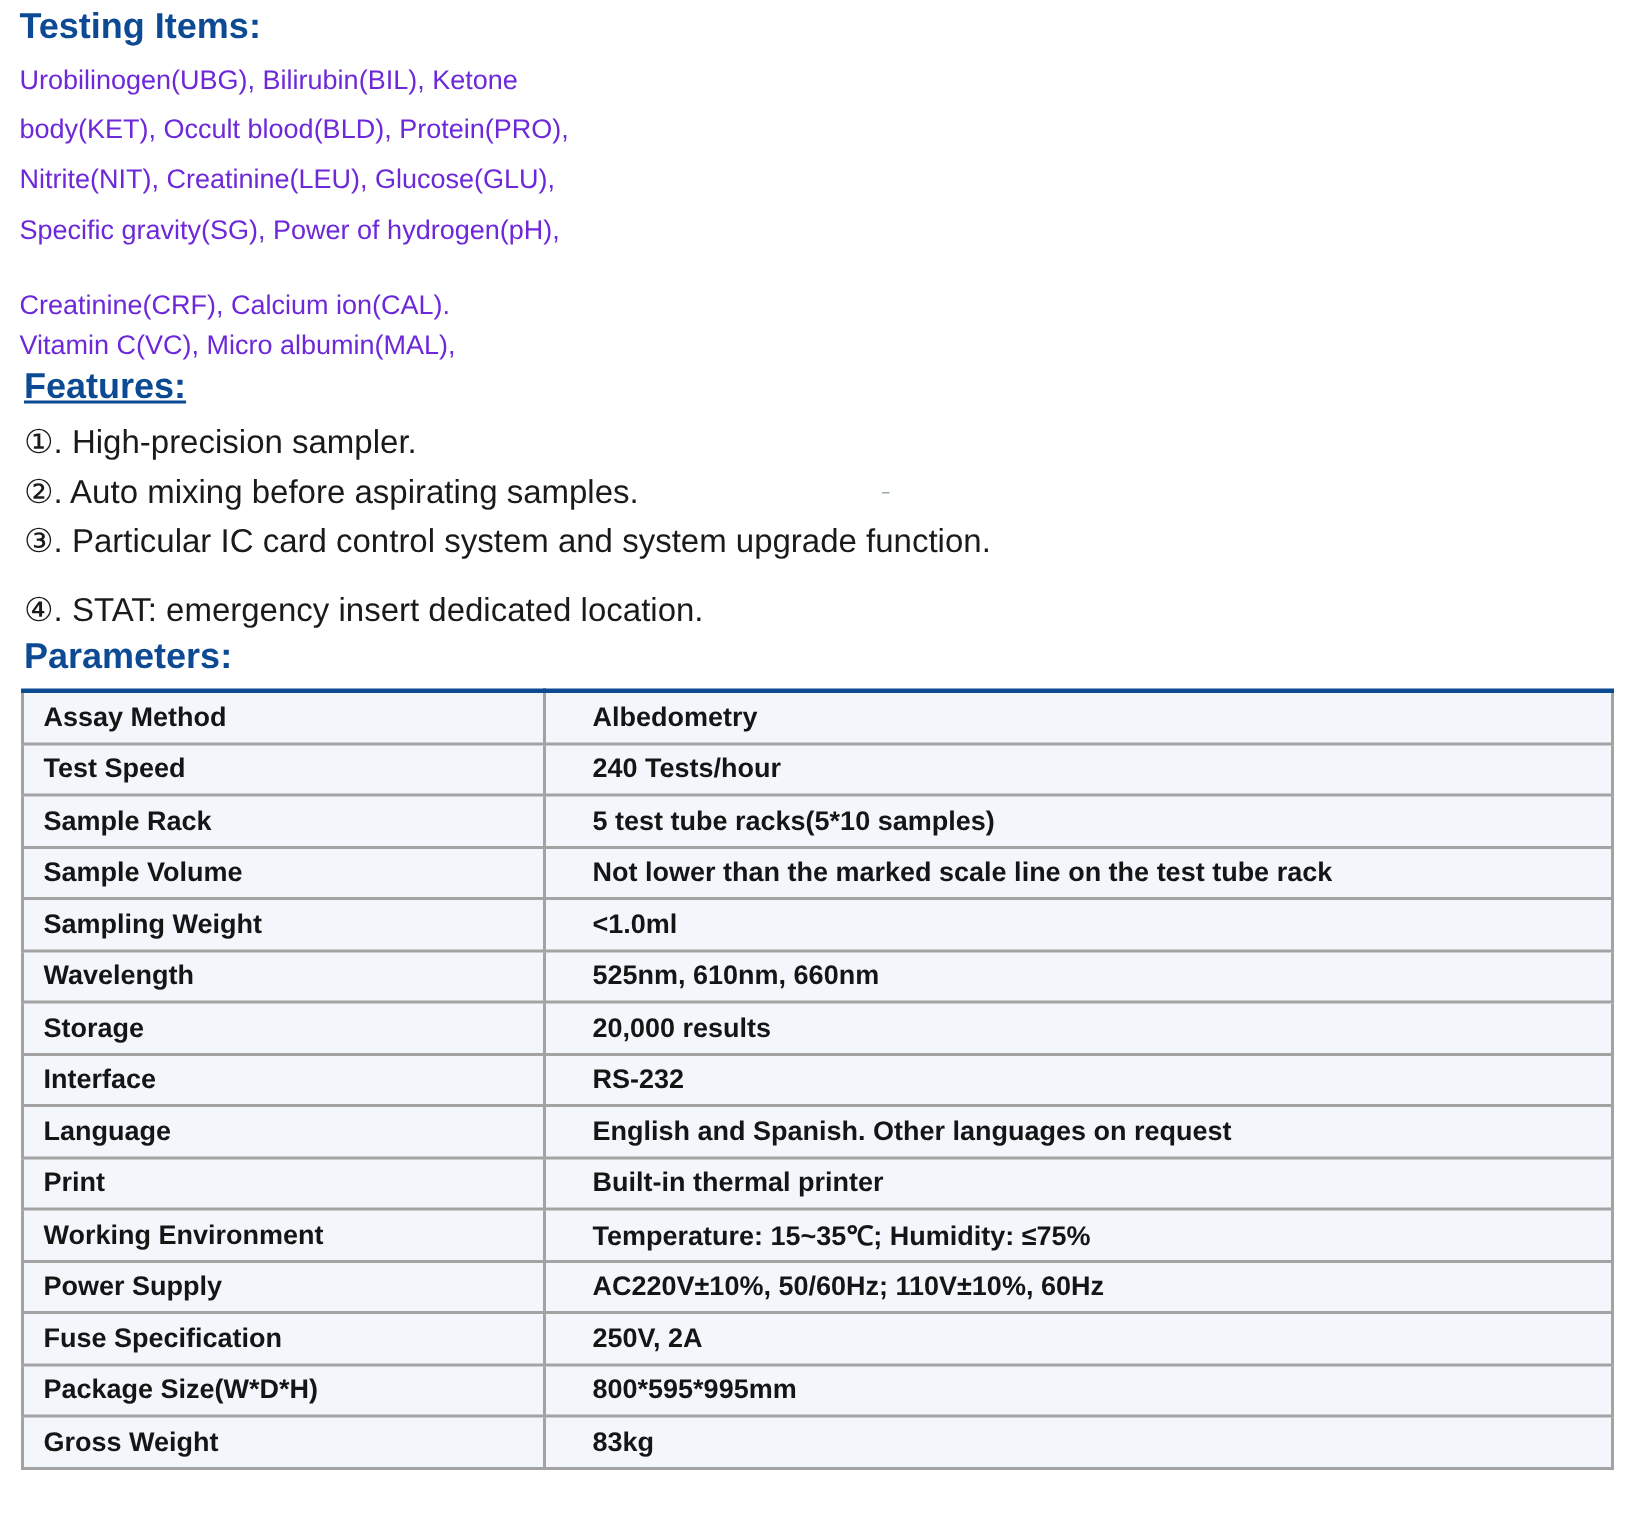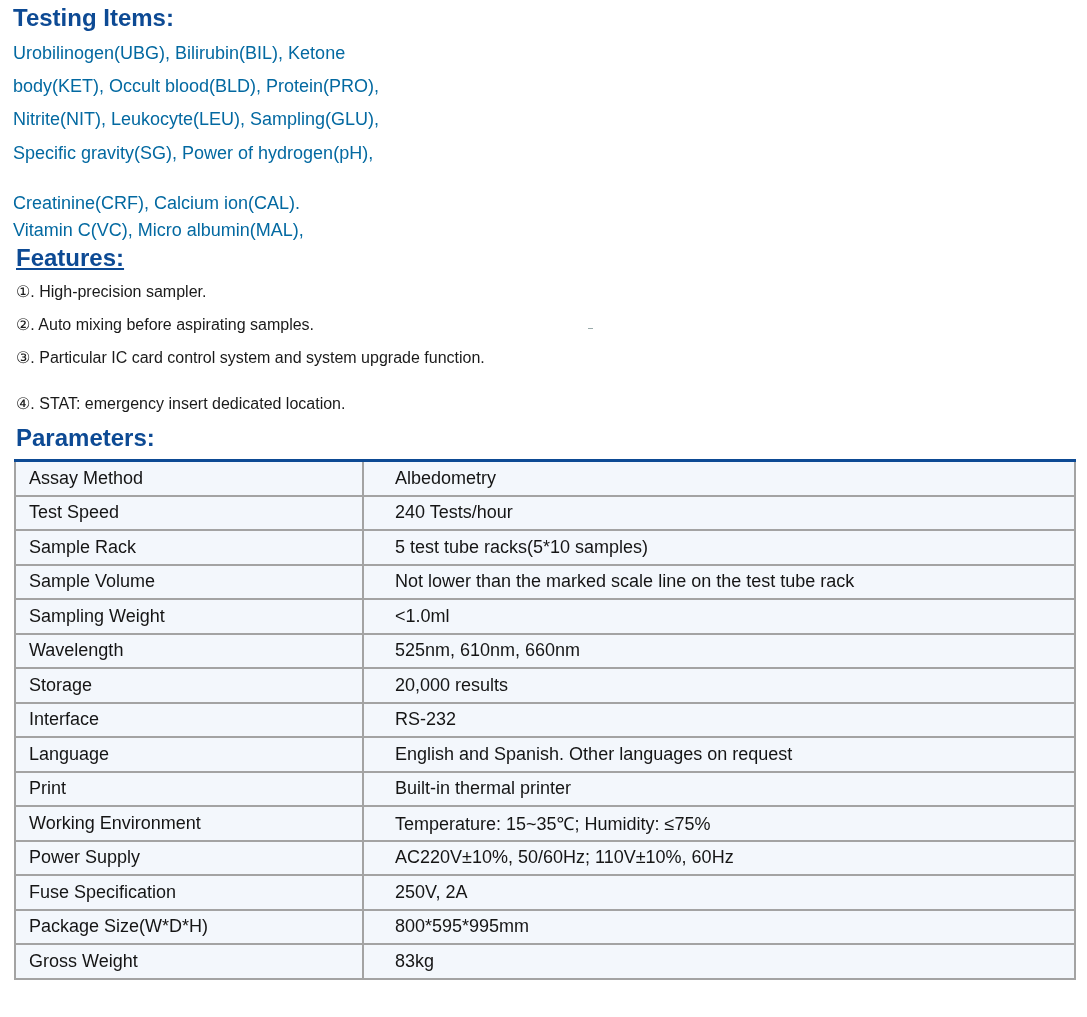--- a/index.html
+++ b/index.html
@@ -1,37 +1,37 @@
 <!DOCTYPE html>
 <html><head>
 <meta charset="utf-8">
 <style>
   html, body { margin: 0; padding: 0; background: #ffffff; }
   body { width: 1087px; height: 1017px; position: relative; overflow: hidden;
          font-family: "Liberation Sans", sans-serif; color: #141414; }
   .heading { position: absolute; font-weight: bold; font-size: 24px; color: #0d4a94; margin: 0; line-height: 1; }
-  .para-line { position: absolute; left: 13px; font-size: 18px; line-height: 1; white-space: nowrap; color: #0369a1; }
-  .feat-line { position: absolute; left: 16px; font-size: 16px; line-height: 1; white-space: nowrap; color: #1a1a1a; }
+  .para-line { position: absolute; left: 13px; font-size: 18px; line-height: 1; white-space: nowrap; color: #6d28d9; }
+  .feat-line { position: absolute; left: 16px; font-size: 22px; line-height: 1; white-space: nowrap; color: #1a1a1a; }
   .stray-mark { position: absolute; left: 588px; top: 328px; width: 5px; height: 1px; background: #9aa; }
   table.params { position: absolute; left: 14px; top: 459px; width: 1062px; border-collapse: collapse;
                  border-top: 3px solid #0d4a94; }
   table.params td { border: 2px solid #a3a3a3; background: #f3f7fc; height: 32.5px; padding: 0 0 0 13px;
-                    font-weight: normal; font-size: 18px; color: #151515; white-space: nowrap; }
+                    font-weight: bold; font-size: 18px; color: #151515; white-space: nowrap; }
   table.params tr:first-child td { border-top: none; }
   table.params td.k { width: 333px; }
   table.params td.v { padding-left: 31px; }
 </style>
 </head>
 <body>
 
 <h2 class="heading" style="left:13px; top:6px;">Testing Items:</h2>
 <div>
   <div class="para-line" style="top:44px;">Urobilinogen(UBG), Bilirubin(BIL), Ketone</div>
   <div class="para-line" style="top:77px;">body(KET), Occult blood(BLD), Protein(PRO),</div>
-  <div class="para-line" style="top:110px;">Nitrite(NIT), Leukocyte(LEU), Sampling(GLU),</div>
+  <div class="para-line" style="top:110px;">Nitrite(NIT), Creatinine(LEU), Glucose(GLU),</div>
   <div class="para-line" style="top:144px;">Specific gravity(SG), Power of hydrogen(pH),</div>
   <div class="para-line" style="top:177px;margin-top:44px;">Vitamin C(VC), Micro albumin(MAL),</div>
   <div class="para-line" style="top:194px;">Creatinine(CRF), Calcium ion(CAL).</div>
 </div>
 
 <h2 class="heading" style="left:16px; top:246px;text-decoration:underline;">Features:</h2>
 <div>
   <div class="feat-line" style="top:284px;">①. High-precision sampler.</div>
   <div class="feat-line" style="top:317px;">②. Auto mixing before aspirating samples.</div>
   <div class="feat-line" style="top:350px;">③. Particular IC card control system and system upgrade function.</div>

